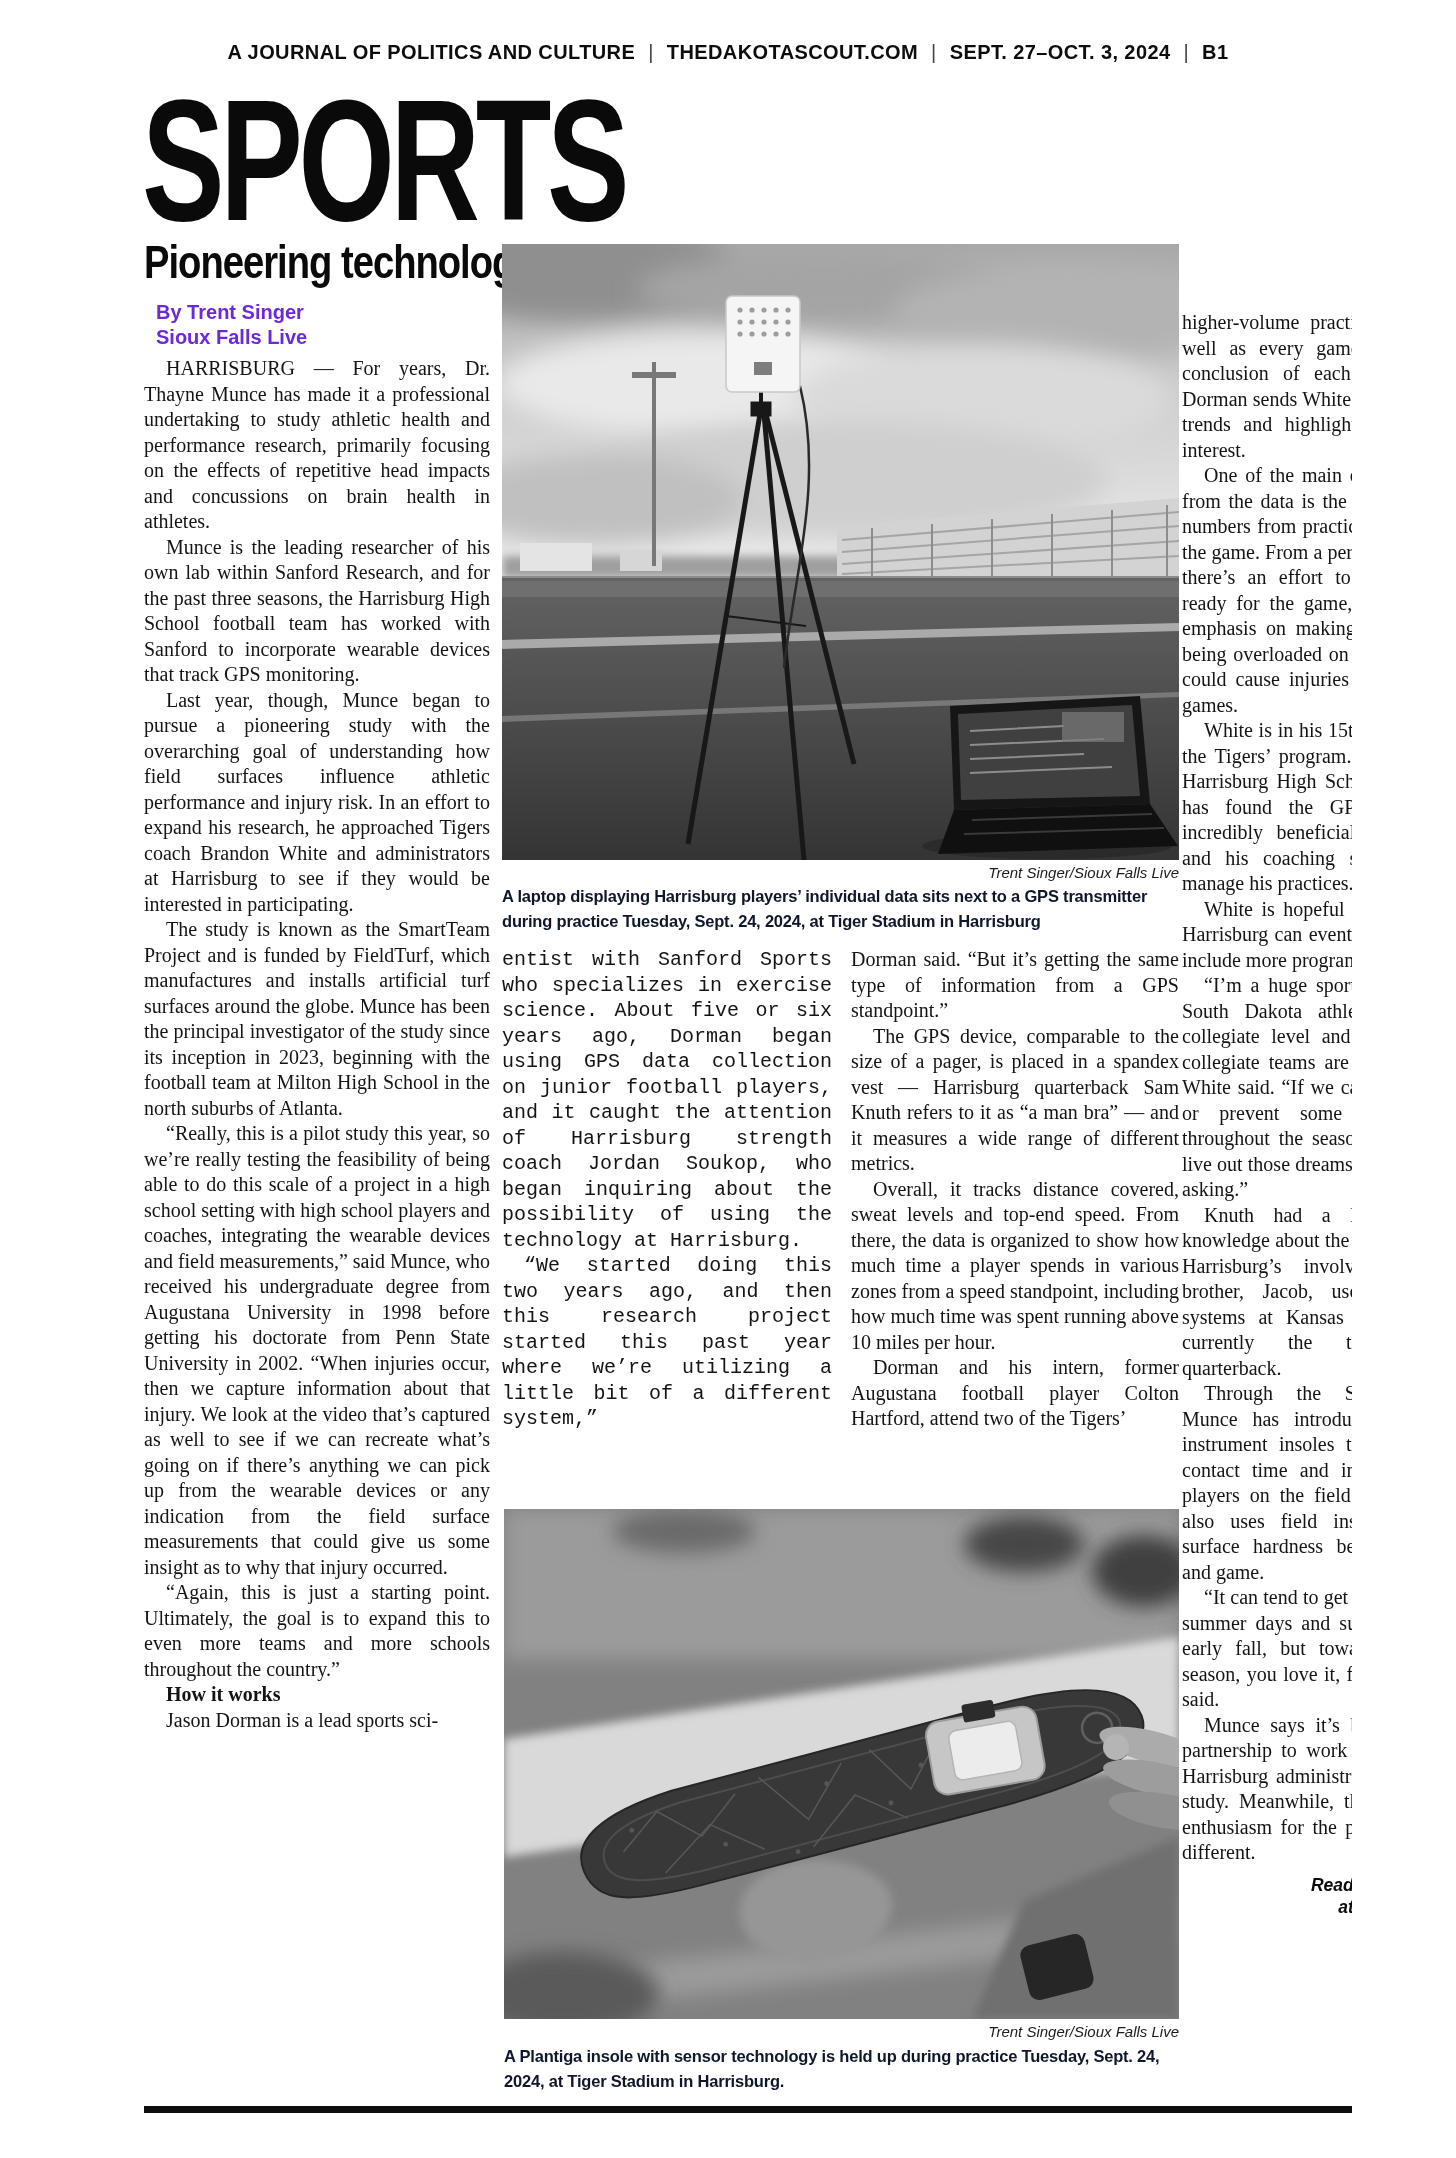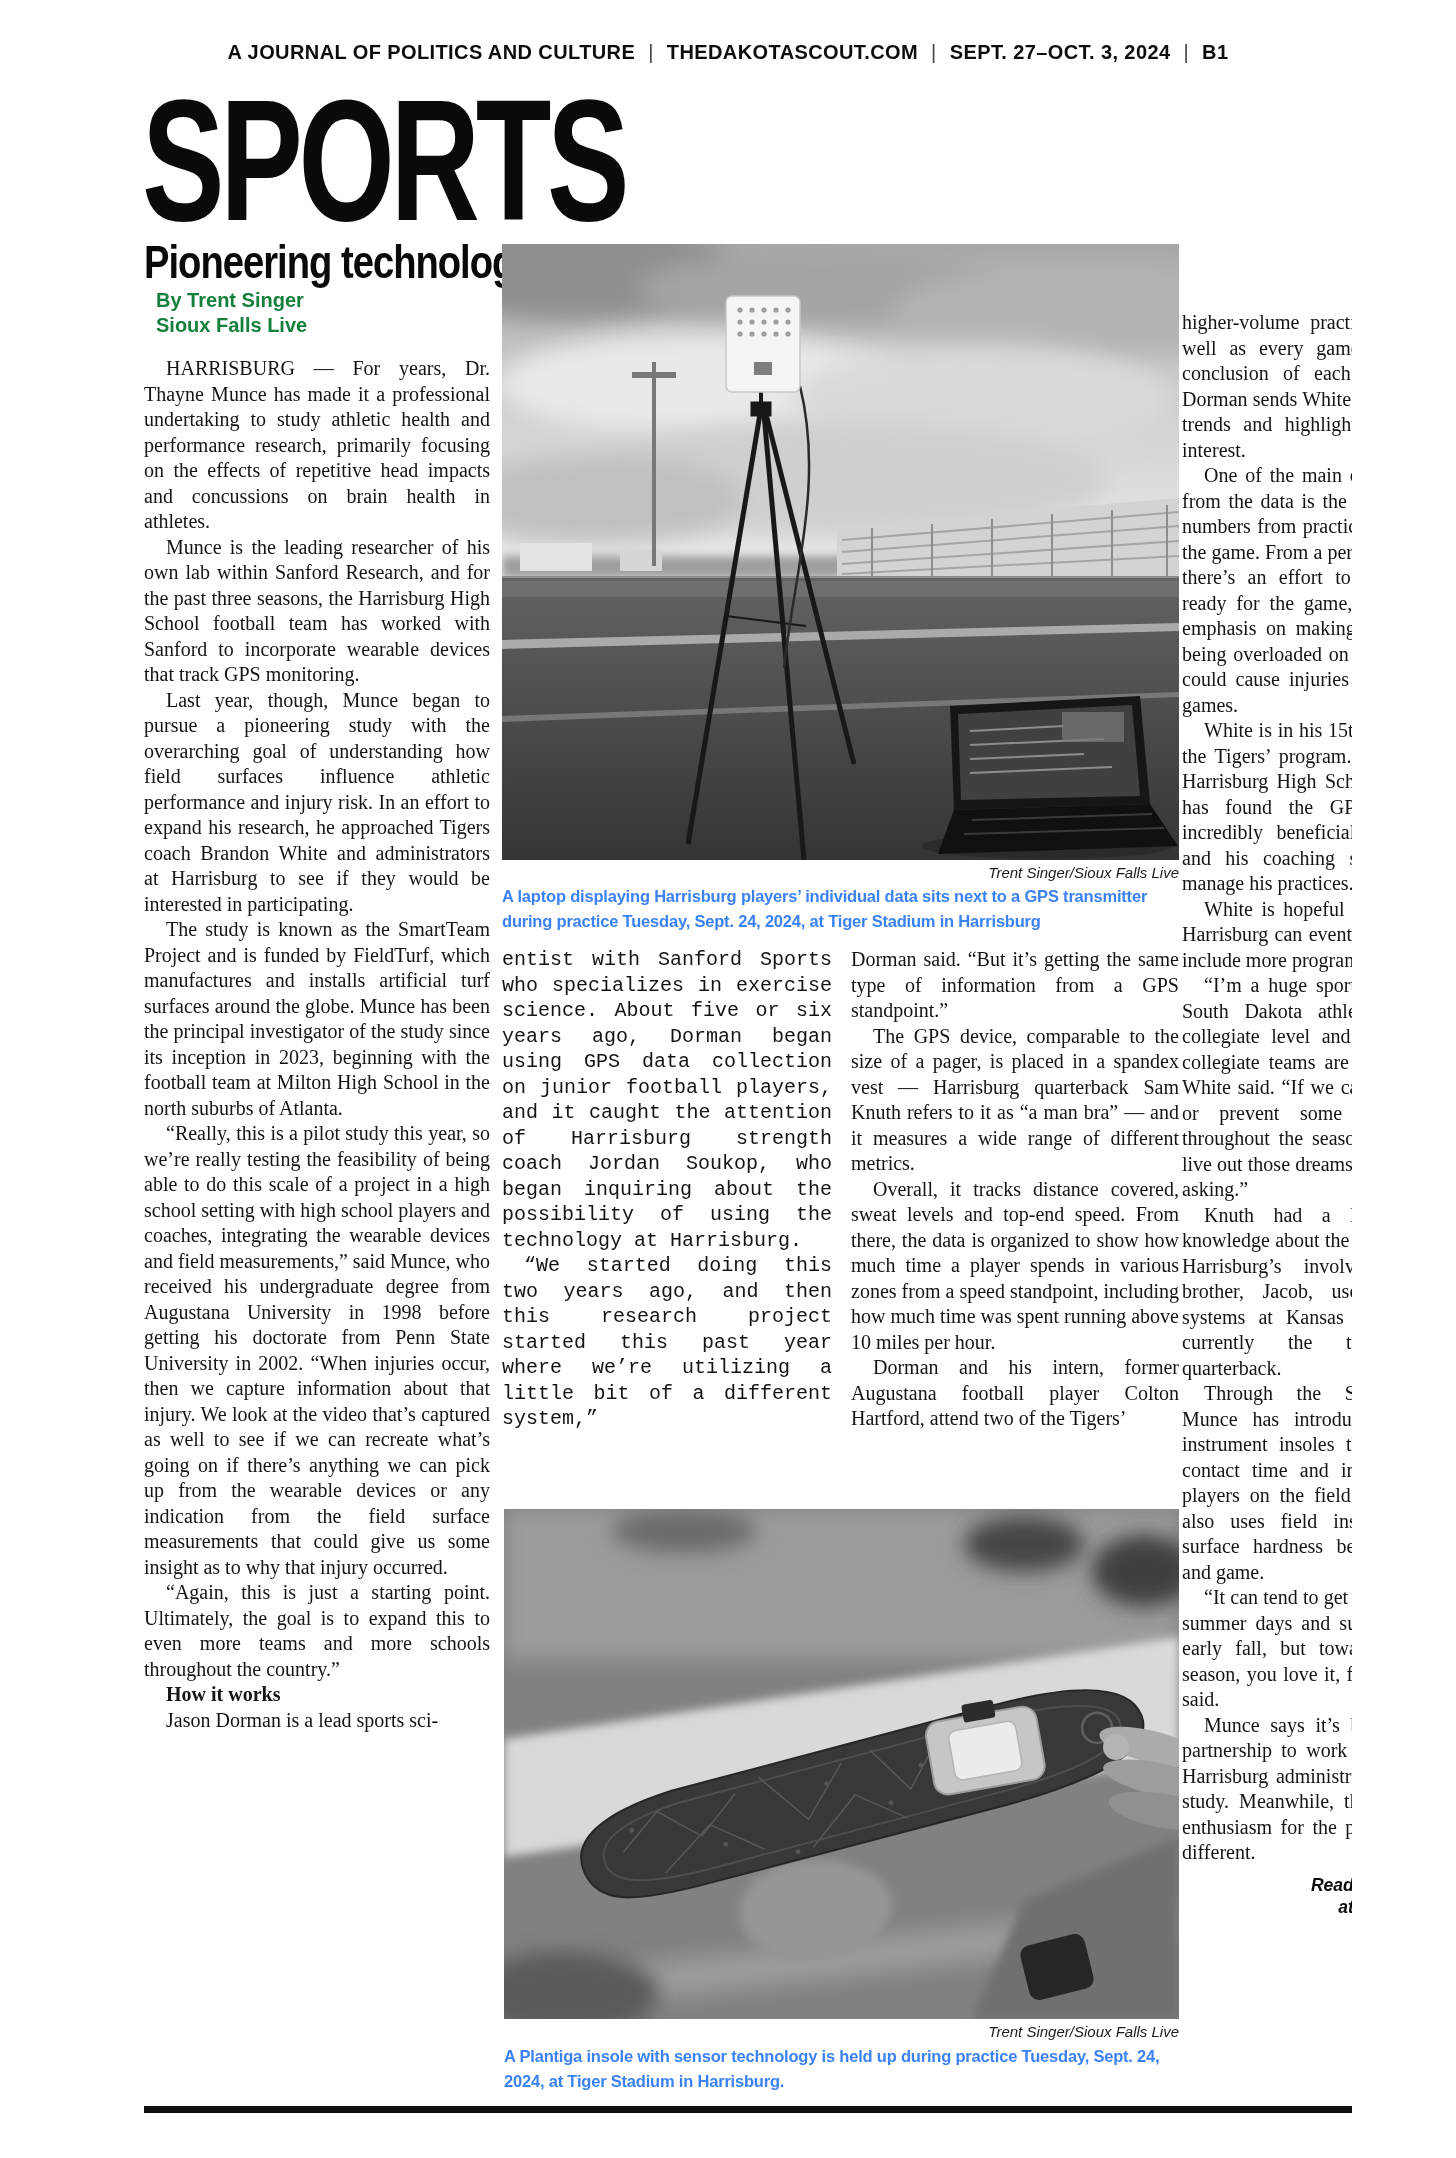--- a/index.html
+++ b/index.html
@@ -10,42 +10,42 @@
   .masthead .sep{margin:0 13px;font-weight:400;color:#444;}
 
   .sports{position:absolute;left:38px;top:70px;margin:0;
     font:bold 172px/172px "Liberation Sans",sans-serif;letter-spacing:-6px;color:#0a0a0a;
     transform:scaleX(.72);transform-origin:0 0;white-space:nowrap;}
 
   .headline{position:absolute;left:40px;top:233px;margin:0;
     font:bold 46px/50px "Liberation Sans",sans-serif;letter-spacing:-1.2px;color:#0a0a0a;
     transform:scaleX(.83);transform-origin:0 0;white-space:nowrap;}
 
-  .byline{position:absolute;left:52px;top:284px;font:bold 20px/25px "Liberation Sans",sans-serif;color:#15803d;}
+  .byline{position:absolute;left:52px;top:296px;font:bold 20px/25px "Liberation Sans",sans-serif;color:#6d28d9;}
 
   .col{position:absolute;font:20px/25.5px "Liberation Serif",serif;text-align:justify;
     color:#141414;hyphens:auto;-webkit-hyphens:auto;overflow:hidden;}
   .col p{margin:0;text-indent:22px;}
   .col p.cont{text-indent:0;}
   .col1{left:40px;top:352px;width:346px;height:1744px;}
   .col2{left:398px;top:943px;width:330px;height:522px;font-family:Liberation Mono, monospace;}
   .col3{left:747px;top:943px;width:328px;height:522px;}
   .col4{left:1078px;top:306px;width:340px;height:1760px;}
   .subhead{margin:0;font:bold 20px/25.5px "Liberation Serif",serif;text-indent:22px;text-align:left;}
 
   .photo{position:absolute;margin:0;background:#777;}
   .photo svg{display:block;width:100%;height:100%;}
   .photo1{left:398px;top:240px;width:677px;height:616px;}
   .photo2{left:400px;top:1505px;width:675px;height:510px;}
 
   .credit{position:absolute;text-align:right;font:italic 15px/18px "Liberation Sans",sans-serif;color:#1c1c1c;}
   .credit1{left:398px;top:860px;width:677px;}
   .credit2{left:400px;top:2019px;width:675px;}
 
-  .caption{position:absolute;font:bold 16.5px/25px "Liberation Sans",sans-serif;color:#3b82f6;letter-spacing:-.2px;}
+  .caption{position:absolute;font:bold 16.5px/25px "Liberation Sans",sans-serif;color:#0f172a;letter-spacing:-.2px;}
   .caption1{left:398px;top:880px;width:674px;}
   .caption2{left:400px;top:2040px;width:660px;}
 
   .tagline{text-align:right;font:italic bold 17.5px/22px "Liberation Sans",sans-serif;color:#0b0b0b;margin-top:8px;}
 
   .bottom-rule{position:absolute;left:40px;top:2102px;width:1376px;height:7px;background:#0e0e0e;}
 </style>
 </head>
 <body>
 

